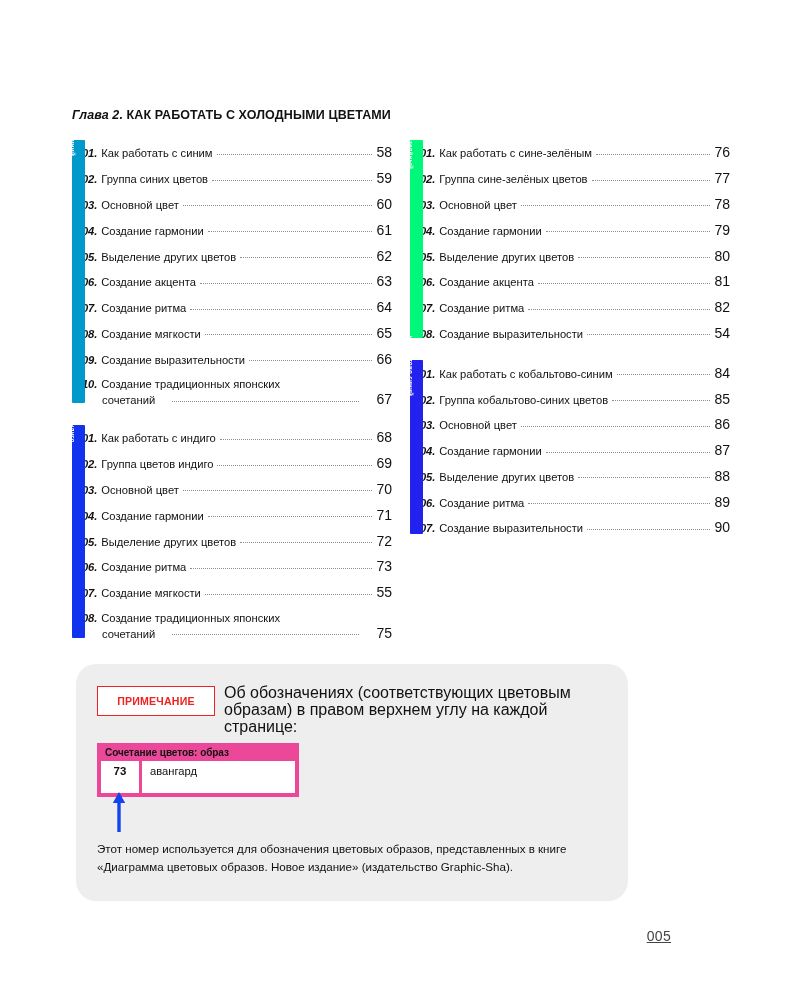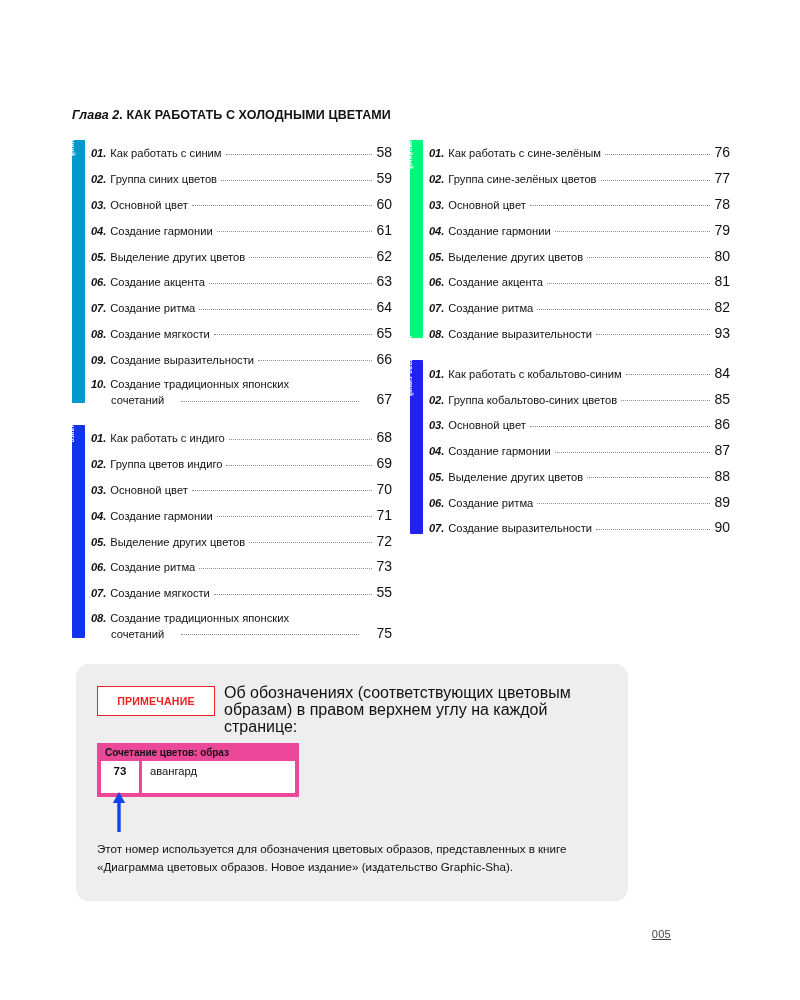--- a/index.html
+++ b/index.html
@@ -46,21 +46,21 @@
   
   .toc-col {
     position: absolute;
     width: 320px;
   }
   .toc-col-left  { left: 72px; }
   .toc-col-right { left: 410px; }
 
   .toc-section {
     position: relative;
-    padding-left: 19px;
+    padding-left: 10px;
     margin-bottom: 0;
   }
 
   .color-bar {
     position: absolute;
     left: 0;
     top: 0;
     width: 13px;
     border-radius: 1px;
   }
@@ -126,21 +126,21 @@
   }
 
   
   .note-box {
     position: absolute;
     left: 76px;
     top: 664px;
     width: 552px;
     height: 237px;
     background: #eeeeee;
-    border-radius: 13px;
+    border-radius: 20px;
   }
 
   .note-badge {
     position: absolute;
     left: 21px;
     top: 22px;
     width: 118px;
     height: 30px;
     background: #ffffff;
     border: 1.7px solid #ee2222;
@@ -215,21 +215,21 @@
     font-size: 11.6px;
     line-height: 17.5px;
     color: #111;
   }
 
   
   .page-number {
     position: absolute;
     right: 72px;
     top: 928px;
-    font-size: 11px;
+    font-size: 14px;
     color: #444;
     letter-spacing: 0.3px;
     text-decoration: underline;
   }
 </style>
 </head>
 <body>
 
 <div class="page">
 
@@ -408,21 +408,21 @@
         <div class="toc-entry">
           <span class="entry-num">07.</span>
           <span class="entry-title">Создание ритма</span>
           <span class="entry-dots"></span>
           <span class="entry-page">82</span>
         </div>
         <div class="toc-entry">
           <span class="entry-num">08.</span>
           <span class="entry-title">Создание выразительности</span>
           <span class="entry-dots"></span>
-          <span class="entry-page">93</span>
+          <span class="entry-page">54</span>
         </div>
       </div>
       <div class="toc-section" style="position: absolute; top: 360.4px; left: 0px; width: 320px;">
         <div class="color-bar" style="background: rgb(34, 34, 238); height: 173.6px;">
           <span class="color-bar-label">кобальтово-синий</span>
         </div>
         <div class="toc-entry">
           <span class="entry-num">01.</span>
           <span class="entry-title">Как работать с кобальтово-синим</span>
           <span class="entry-dots"></span>

